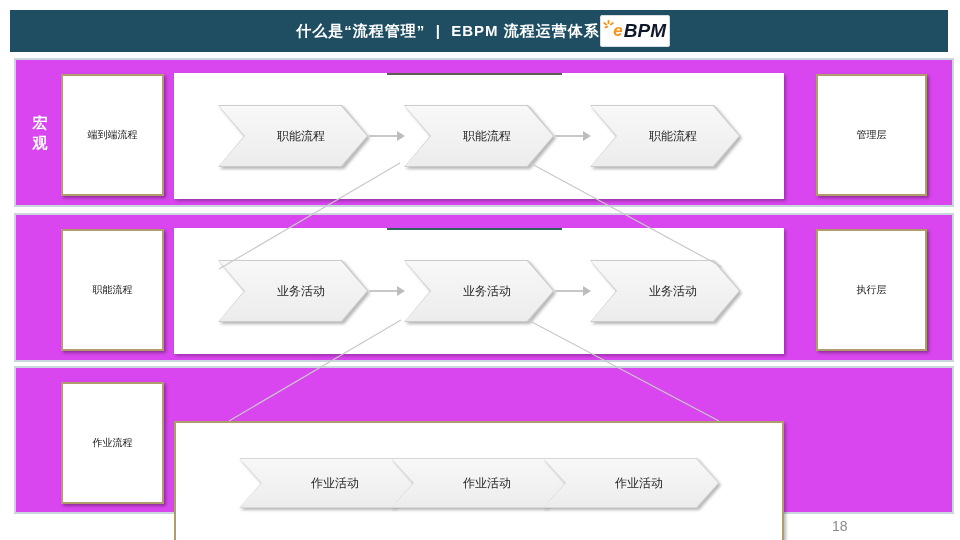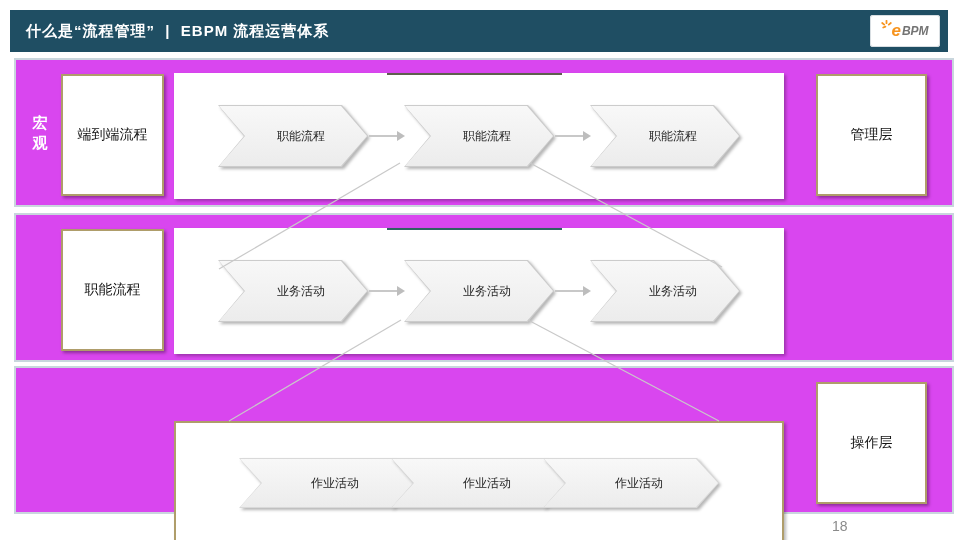--- a/index.html
+++ b/index.html
@@ -3,52 +3,52 @@
 <meta charset="utf-8">
 <style>
   html,body{margin:0;padding:0;}
   body{
     width:960px;height:540px;position:relative;background:#ffffff;overflow:hidden;
     font-family:"Liberation Sans", sans-serif;
   }
   
   .header{
     position:absolute;left:10px;top:10px;width:938px;height:42px;
-    background:#1F4E63;display:flex;align-items:center;justify-content:space-between;
+    background:#1F4E63;display:flex;align-items:center;justify-content:center;
     padding:0 8px 0 16px;box-sizing:border-box;
   }
   .header .title{
     color:#ffffff;font-size:15px;font-weight:bold;letter-spacing:1px;white-space:pre;
   }
   .logo{
     background:#ffffff;border-radius:3px;width:70px;height:32px;
     display:flex;align-items:center;justify-content:center;gap:1px;
     box-shadow:0 0 0 1px #d8dee2 inset;
   }
   .logo .e{color:#F7941E;font-style:italic;font-weight:bold;font-size:17px;}
-  .logo .bpm{color:#737373;font-style:italic;font-weight:bold;font-size:12px;letter-spacing:0px;}
+  .logo .bpm{color:#0f172a;font-style:italic;font-weight:bold;font-size:19px;letter-spacing:0px;}
   .sparkle{margin-bottom:12px;margin-right:-2px;}
   
   .band{
     position:absolute;left:16px;width:936px;background:#d946ef;
     outline:2px solid #C9D6DD;
   }
   #band0{top:60px;height:145px}
   #band1{top:215px;height:145px}
   #band2{top:368px;height:144px}
   .side-label{
     position:absolute;left:14px;top:0;bottom:0;width:20px;
     display:flex;align-items:center;justify-content:center;
     color:#ffffff;font-size:15px;font-weight:bold;line-height:1.3;
     word-break:break-all;text-align:center;
   }
   .wbox{
     position:absolute;background:#ffffff;border:2px solid #AF9D6A;
     display:flex;align-items:center;justify-content:center;
-    font-size:14px;color:#141414;box-sizing:border-box;
+    font-size:10px;color:#141414;box-sizing:border-box;
     box-shadow:2px 2px 3px rgba(0,0,0,.35);
   }
   .left-box{left:45px;top:14px;width:103px;height:122px;}
   .right-box{left:800px;top:14px;width:111px;height:122px;}
   .mid-panel{
     position:absolute;left:158px;top:13px;width:610px;height:126px;background:#ffffff;
     box-shadow:2px 2px 3px rgba(0,0,0,.28);
   }
   #band2 .mid-panel{border:2px solid #AF9D6A;box-sizing:border-box;height:124px;margin-top:40px;}
   .artifact{position:absolute;top:0;left:213px;width:175px;height:2px;}
@@ -145,43 +145,44 @@
           </div>
         </div>
       <div class="connector"></div>
       <div class="chev-wrap">
           <div class="chev">
             <span>业务活动</span>
           </div>
         </div>
     </div>
   </div>
+  <div class="wbox right-box">执行层</div>
 </div>
 
 <div class="band" id="band2">
+  <div class="wbox left-box">作业流程</div>
   <div class="mid-panel">
     <div class="chev-row small">
       <div class="chev-wrap">
           <div class="chev">
             <span>作业活动</span>
           </div>
         </div>
       <div class="chev-wrap">
           <div class="chev">
             <span>作业活动</span>
           </div>
         </div>
       <div class="chev-wrap">
           <div class="chev">
             <span>作业活动</span>
           </div>
         </div>
     </div>
   </div>
-  <div class="wbox right-box">操作层</div>
 </div>
 
 <svg class="overlay" viewBox="0 0 960 540">
   <g stroke="#c9c9c9" stroke-width="1.2" fill="none">
     <line x1="400" y1="163" x2="219" y2="269"></line>
     <line x1="530" y1="163" x2="722" y2="267"></line>
     <line x1="401" y1="320" x2="229" y2="421"></line>
     <line x1="528" y1="320" x2="719" y2="421"></line>
   </g>
 </svg>

